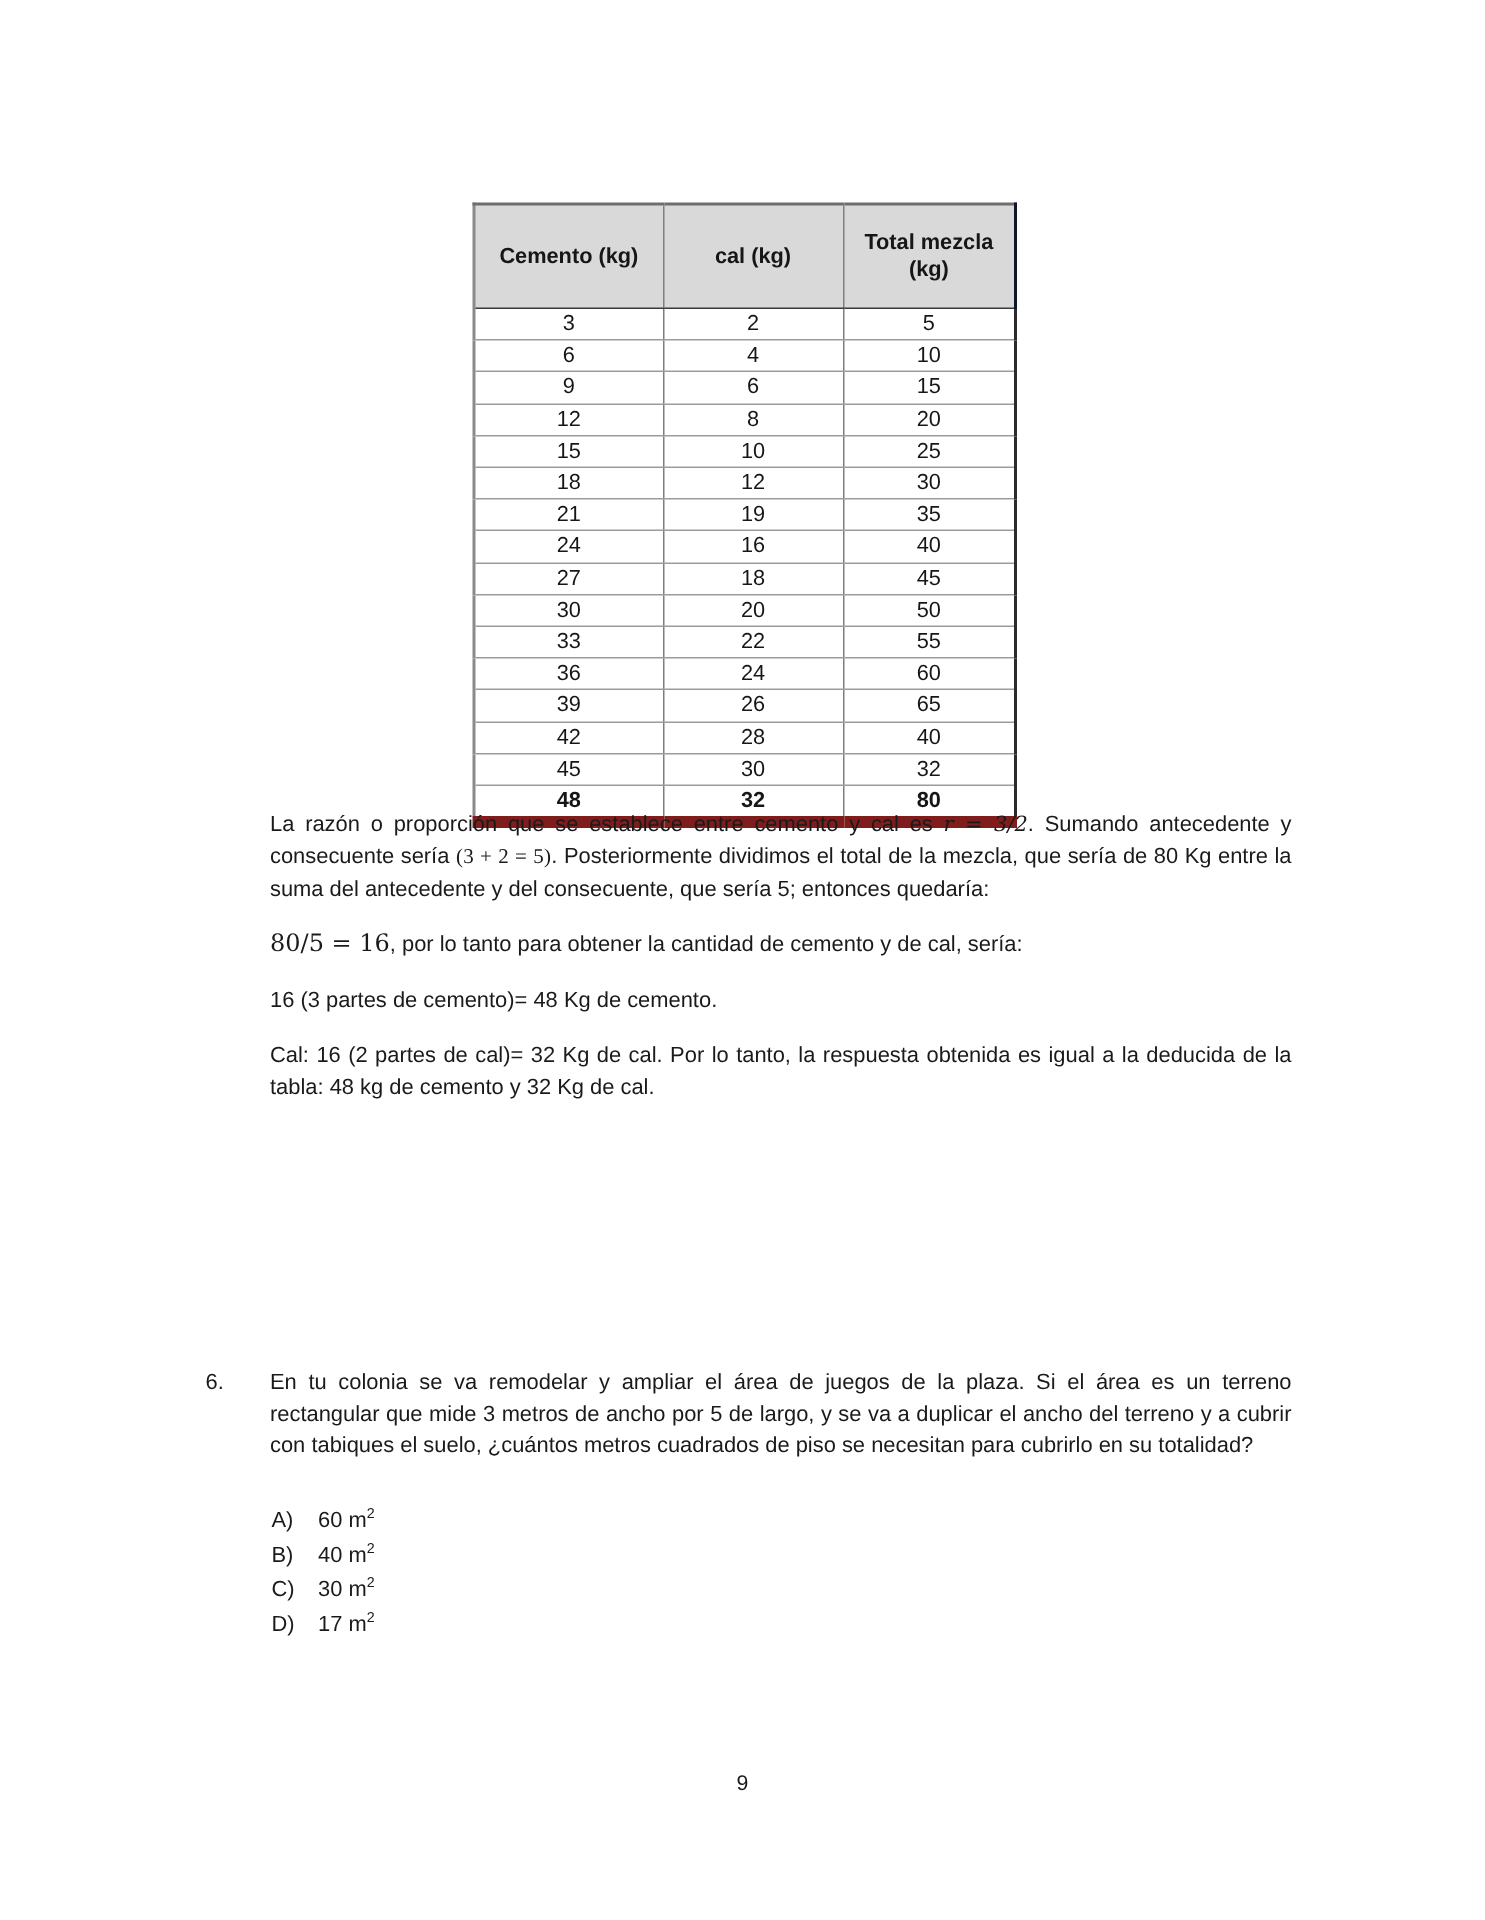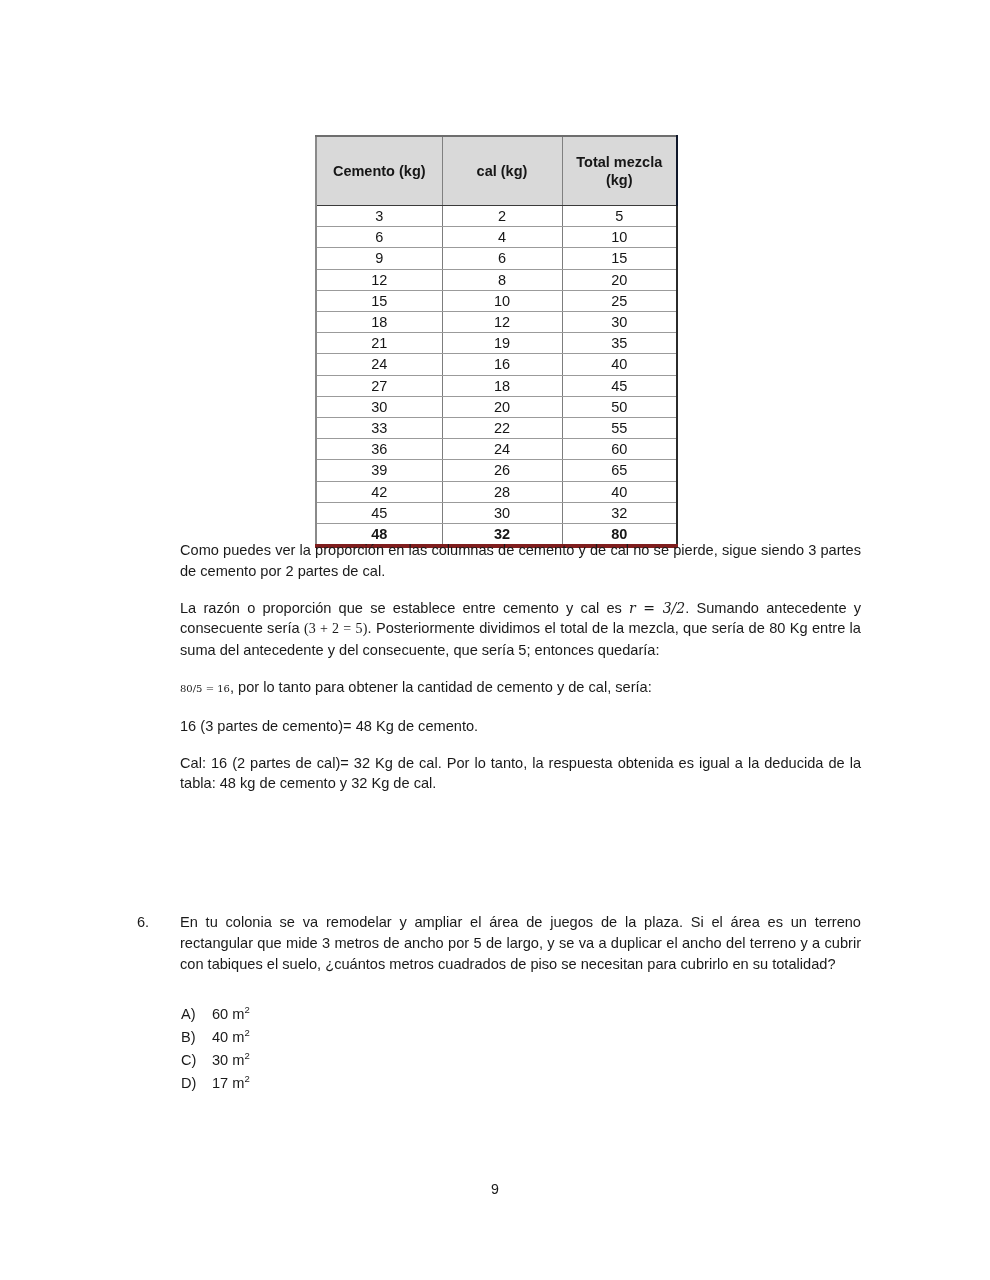--- a/index.html
+++ b/index.html
@@ -66,21 +66,21 @@
     border-bottom: 1px solid #9b9b9b;
     border-left: 1px solid #7d7d7d;
     border-right: 1px solid #7d7d7d;
   }
   table.mix-table tbody td.first { border-left: 2px solid #8a8a8a; }
   table.mix-table tbody td.last  { border-right: 2px solid #2b2b2b; }
 
   table.mix-table tbody tr.total-row td {
     font-weight: bold;
     border-top: 1.5px solid #3a3a3a;
-    border-bottom: 4px solid #7f1d1d;
+    border-bottom: 8px solid #7f1d1d;
   }
 
   
   .body-col {
     position: absolute;
     left: 180px;
     top: 540px;
     width: 681px;
   }
   p.para {
@@ -99,21 +99,21 @@
     font-size: 14px;
     letter-spacing: 0.2px;
   }
   .mathy-it {
     font-family: "DejaVu Serif", "Liberation Serif", serif;
     font-style: italic;
     font-size: 14px;
   }
   .mathline {
     font-family: "DejaVu Serif", "Liberation Serif", serif;
-    font-size: 10px;
+    font-size: 16px;
   }
 
   
   .question {
     position: absolute;
     left: 137px;
     top: 912px;
     width: 724px;
   }
   .q-row {
@@ -269,21 +269,20 @@
             <td class="first">48</td>
             <td>32</td>
             <td class="last">80</td>
           </tr>
         </tbody>
     </table>
   </div>
 
   <div class="body-col">
 
-    <p class="para">Como puedes ver la proporción en las columnas de cemento y de cal no se pierde, sigue siendo 3 partes de cemento por 2 partes de cal.</p>
 
 
     <p class="para"><span>La razón o proporción que se establece entre cemento y cal es </span><span class="mathy-it">r = 3/2</span><span>. Sumando antecedente y consecuente sería </span><span class="mathy">(3 + 2 = 5)</span><span>. Posteriormente dividimos el total de la mezcla, que sería de 80 Kg entre la suma del antecedente y del consecuente, que sería 5; entonces quedaría:</span></p>
 
     <p class="para noindent-plain"><span class="mathline">80/5  =  16</span><span>, por lo tanto para obtener la cantidad de cemento y de cal, sería:</span></p>
 
     <p class="para noindent-plain"> 16 (3 partes de cemento)= 48 Kg de cemento.</p>
 
     <p class="para">Cal: 16 (2 partes de cal)= 32 Kg de cal. Por lo tanto, la respuesta obtenida es igual a la deducida de la tabla: 48 kg de cemento y 32 Kg de cal.</p>
   </div>

